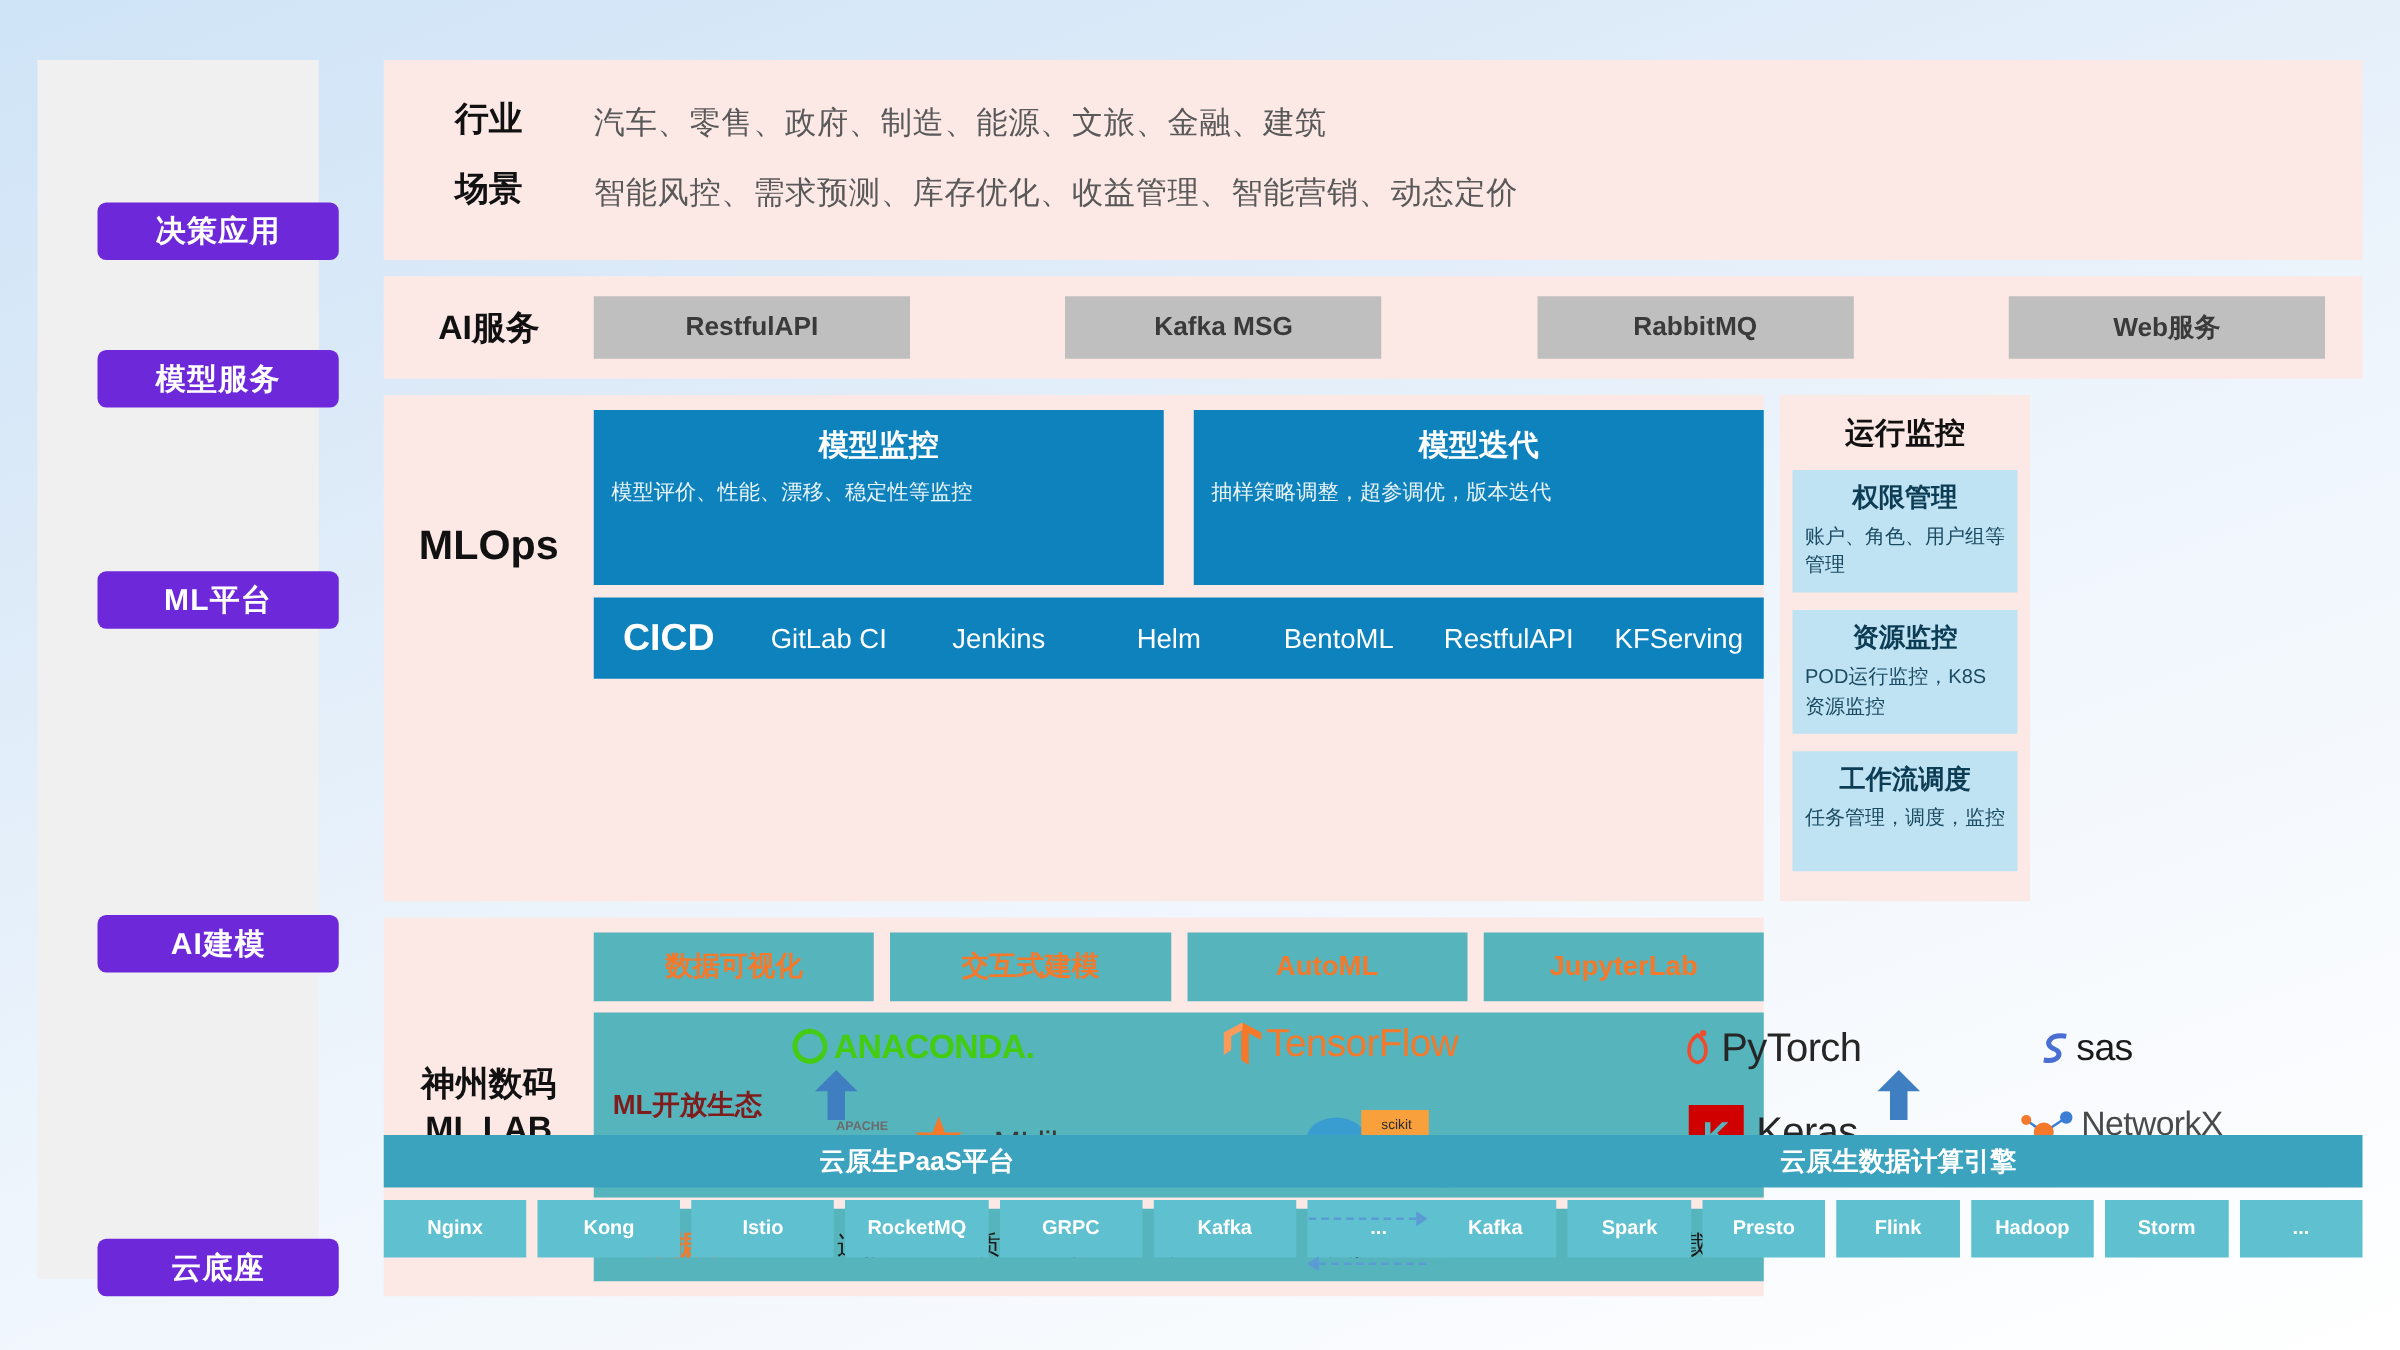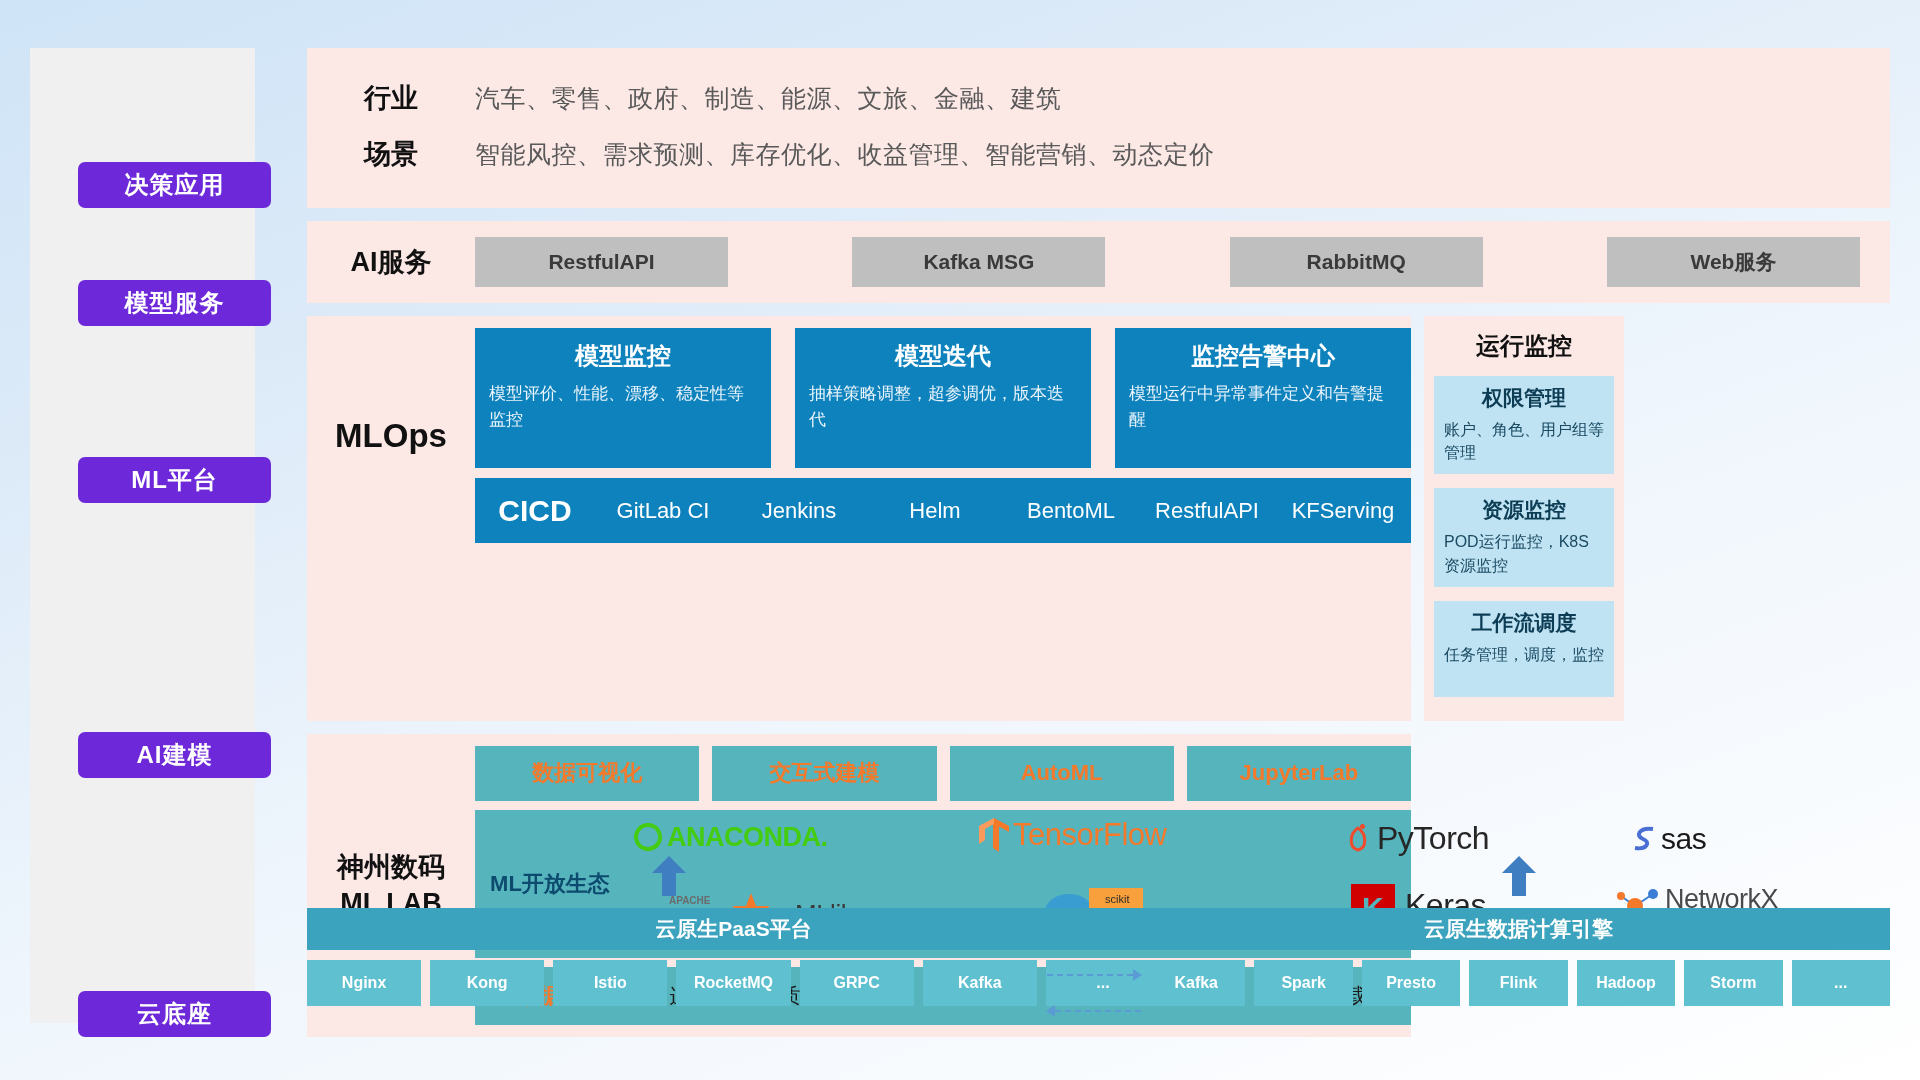--- a/index.html
+++ b/index.html
@@ -30,21 +30,21 @@
   .chip-4 { top:684px; }
   .chip-5 { top:943px; }
 
   
   .main { position:absolute; left:307px; top:48px; width:1583px; }
 
   .band { background:#fce9e6; margin-bottom:13px; }
 
   
   .row-app { display:flex; align-items:center; padding:22px 0 26px 0; }
-  .row-app .labels { width:168px; flex:0 0 168px; }
+  .row-app .labels { width:168px; flex:0 0 168px;font-family:Liberation Mono, monospace; }
   .row-app .labels div {
     font-size:27px; font-weight:bold; color:#111; text-align:center;
     line-height:56px;
   }
   .row-app .values div {
     font-size:25px; color:#595959; line-height:56px; letter-spacing:.5px;
   }
 
   
   .row-svc { display:flex; align-items:center; height:82px; }
@@ -119,21 +119,21 @@
     flex:1; height:55px; background:#56b4bd;
     display:flex; align-items:center; justify-content:center;
     font-size:22px; font-weight:bold; color:#f4792b;
   }
   .eco-row {
     margin-top:9px; background:#56b4bd; height:148px;
     display:flex; align-items:center;
   }
   .eco-lbl {
     width:150px; flex:0 0 150px; text-align:center;
-    font-size:22px; font-weight:bold; color:#0c4a6e;
+    font-size:22px; font-weight:bold; color:#7f1d1d;
   }
   .eco-logos { flex:1; height:100%; position:relative; }
 
   .ds-row {
     margin-top:9px; background:#56b4bd; height:58px;
     display:flex; align-items:center;
   }
   .ds-lbl {
     width:150px; flex:0 0 150px; text-align:center;
     font-size:22px; font-weight:bold; color:#f4792b;
@@ -233,24 +233,20 @@
           <div class="mlops-lbl">MLOps</div>
           <div class="mlops-right">
             <div class="mlops-cards">
               <div class="mlops-card">
                 <h4>模型监控</h4>
                 <p>模型评价、性能、漂移、稳定性等监控</p>
               </div>
               <div class="mlops-card">
                 <h4>模型迭代</h4>
                 <p>抽样策略调整，超参调优，版本迭代</p>
-              </div>
-              <div class="mlops-card">
-                <h4>监控告警中心</h4>
-                <p>模型运行中异常事件定义和告警提醒</p>
               </div>
             </div>
             <div class="cicd-bar">
               <div class="cicd-title">CICD</div>
               <div class="cicd-items">
                 <span>GitLab CI</span>
                 <span>Jenkins</span>
                 <span>Helm</span>
                 <span>BentoML</span>
                 <span>RestfulAPI</span>

